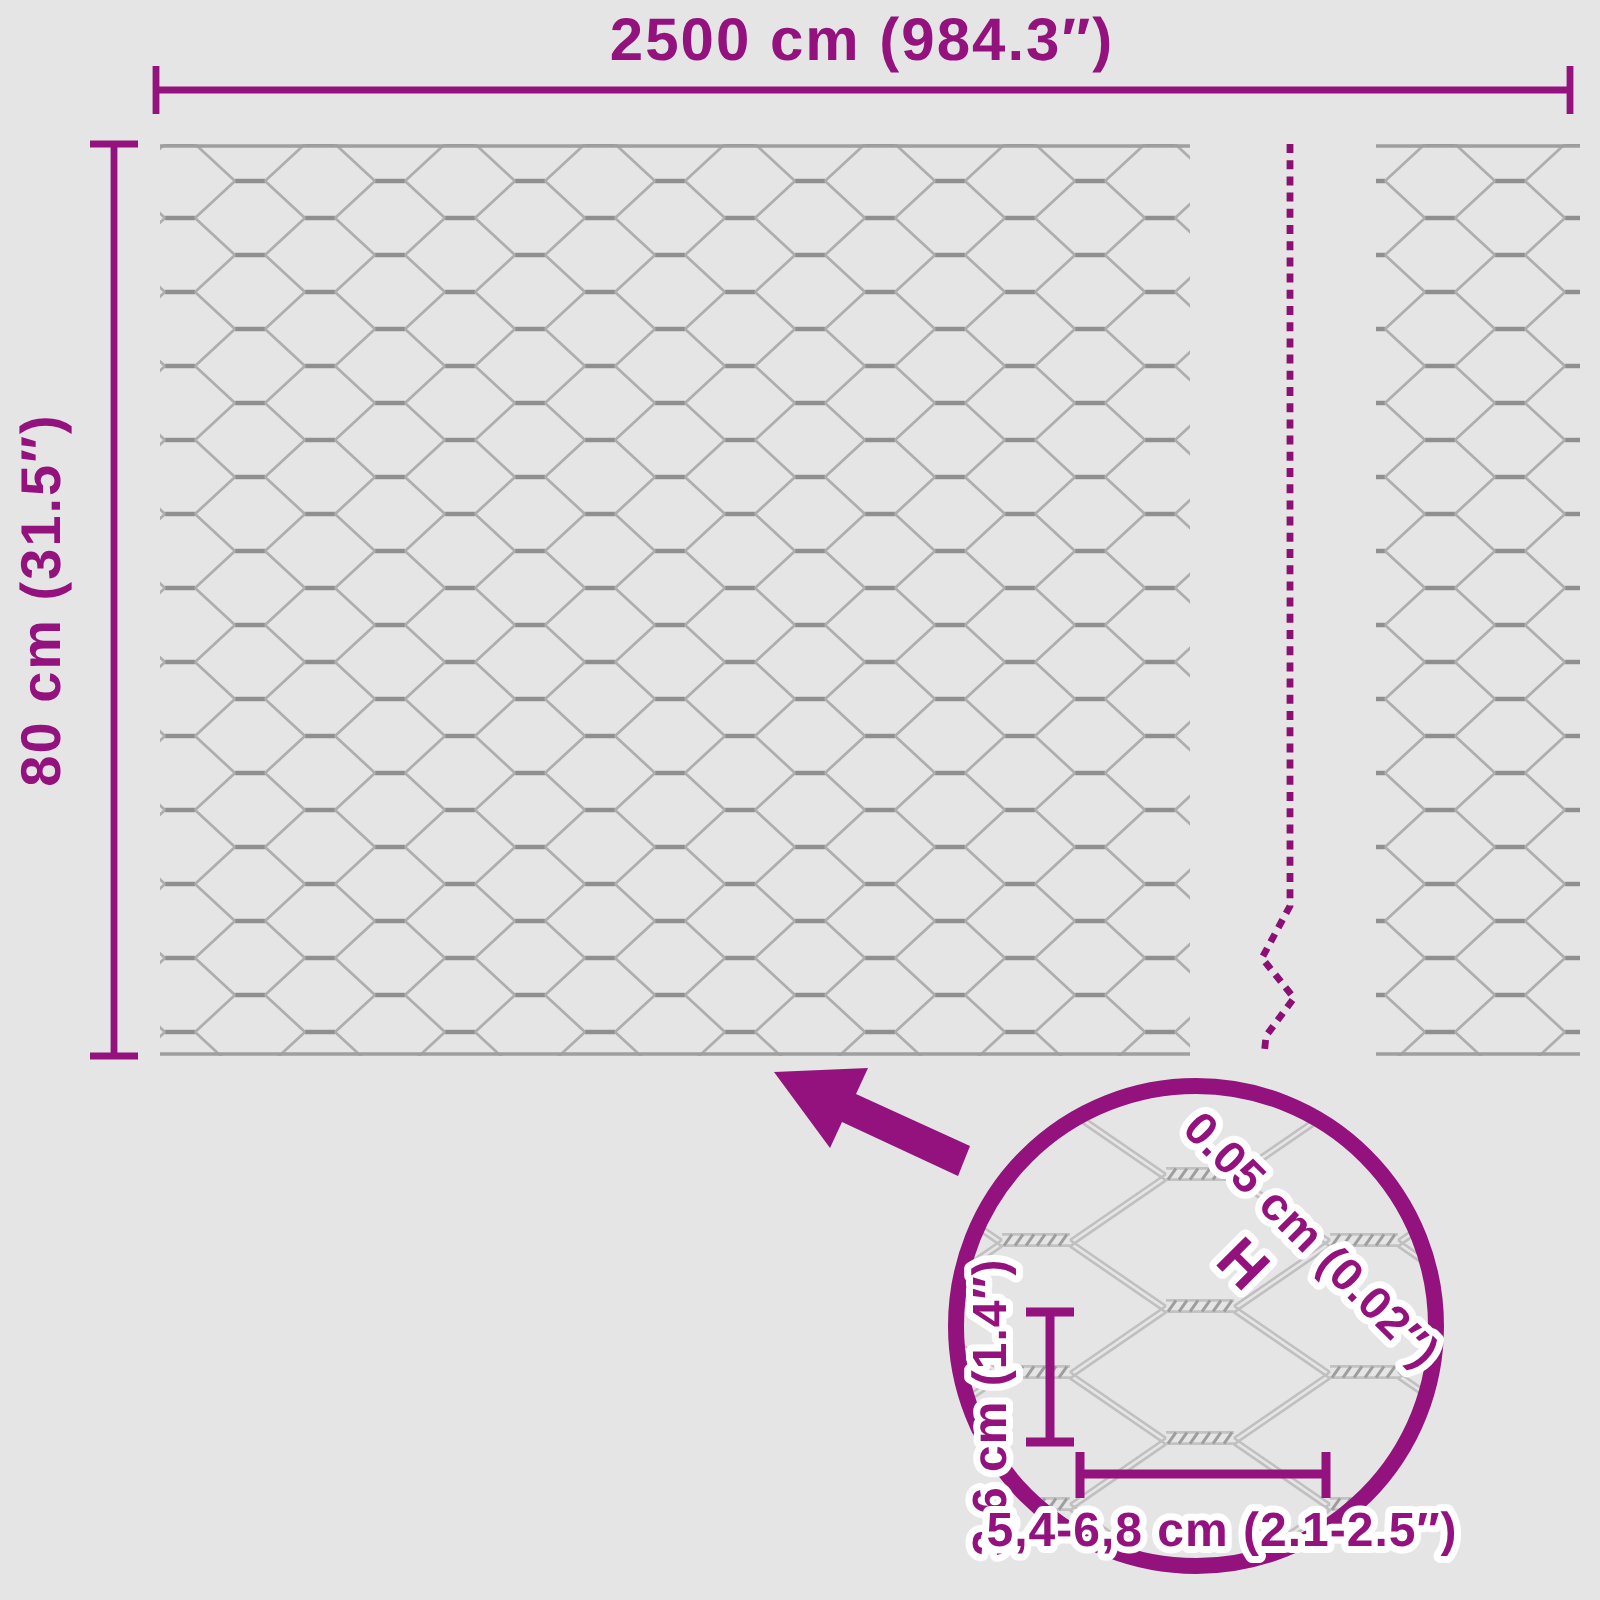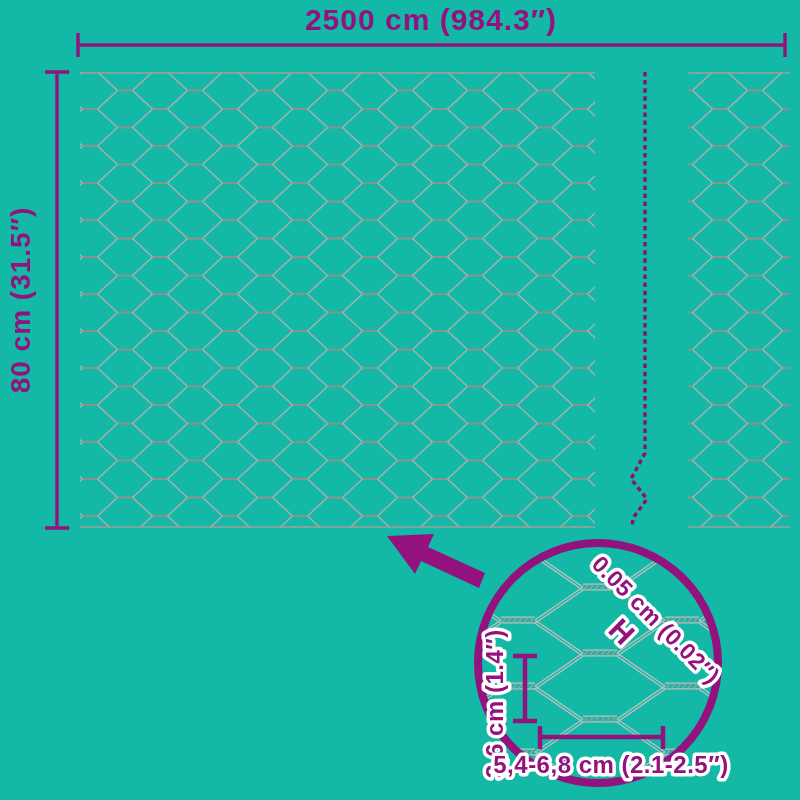--- a/index.html
+++ b/index.html
@@ -1,16 +1,16 @@
 <!DOCTYPE html>
 <html><head>
 <meta charset="utf-8">
 <style>
   html,body{margin:0;padding:0;background:#ffffff;}
-  .stage{position:relative;width:800px;height:800px;background:#14b8a6;overflow:hidden;
+  .stage{position:relative;width:800px;height:800px;background:#e5e5e5;overflow:hidden;
          font-family:"Liberation Sans","DejaVu Sans",sans-serif;}
   svg{display:block;}
   .dimtext{font-weight:bold;fill:#93127e;}
   .halo{paint-order:stroke;stroke:#ffffff;stroke-width:7px;stroke-linejoin:round;}
 </style>
 </head>
 <body>
 
 <div class="stage">
 <svg width="800" height="800" viewBox="0 0 800 800">

